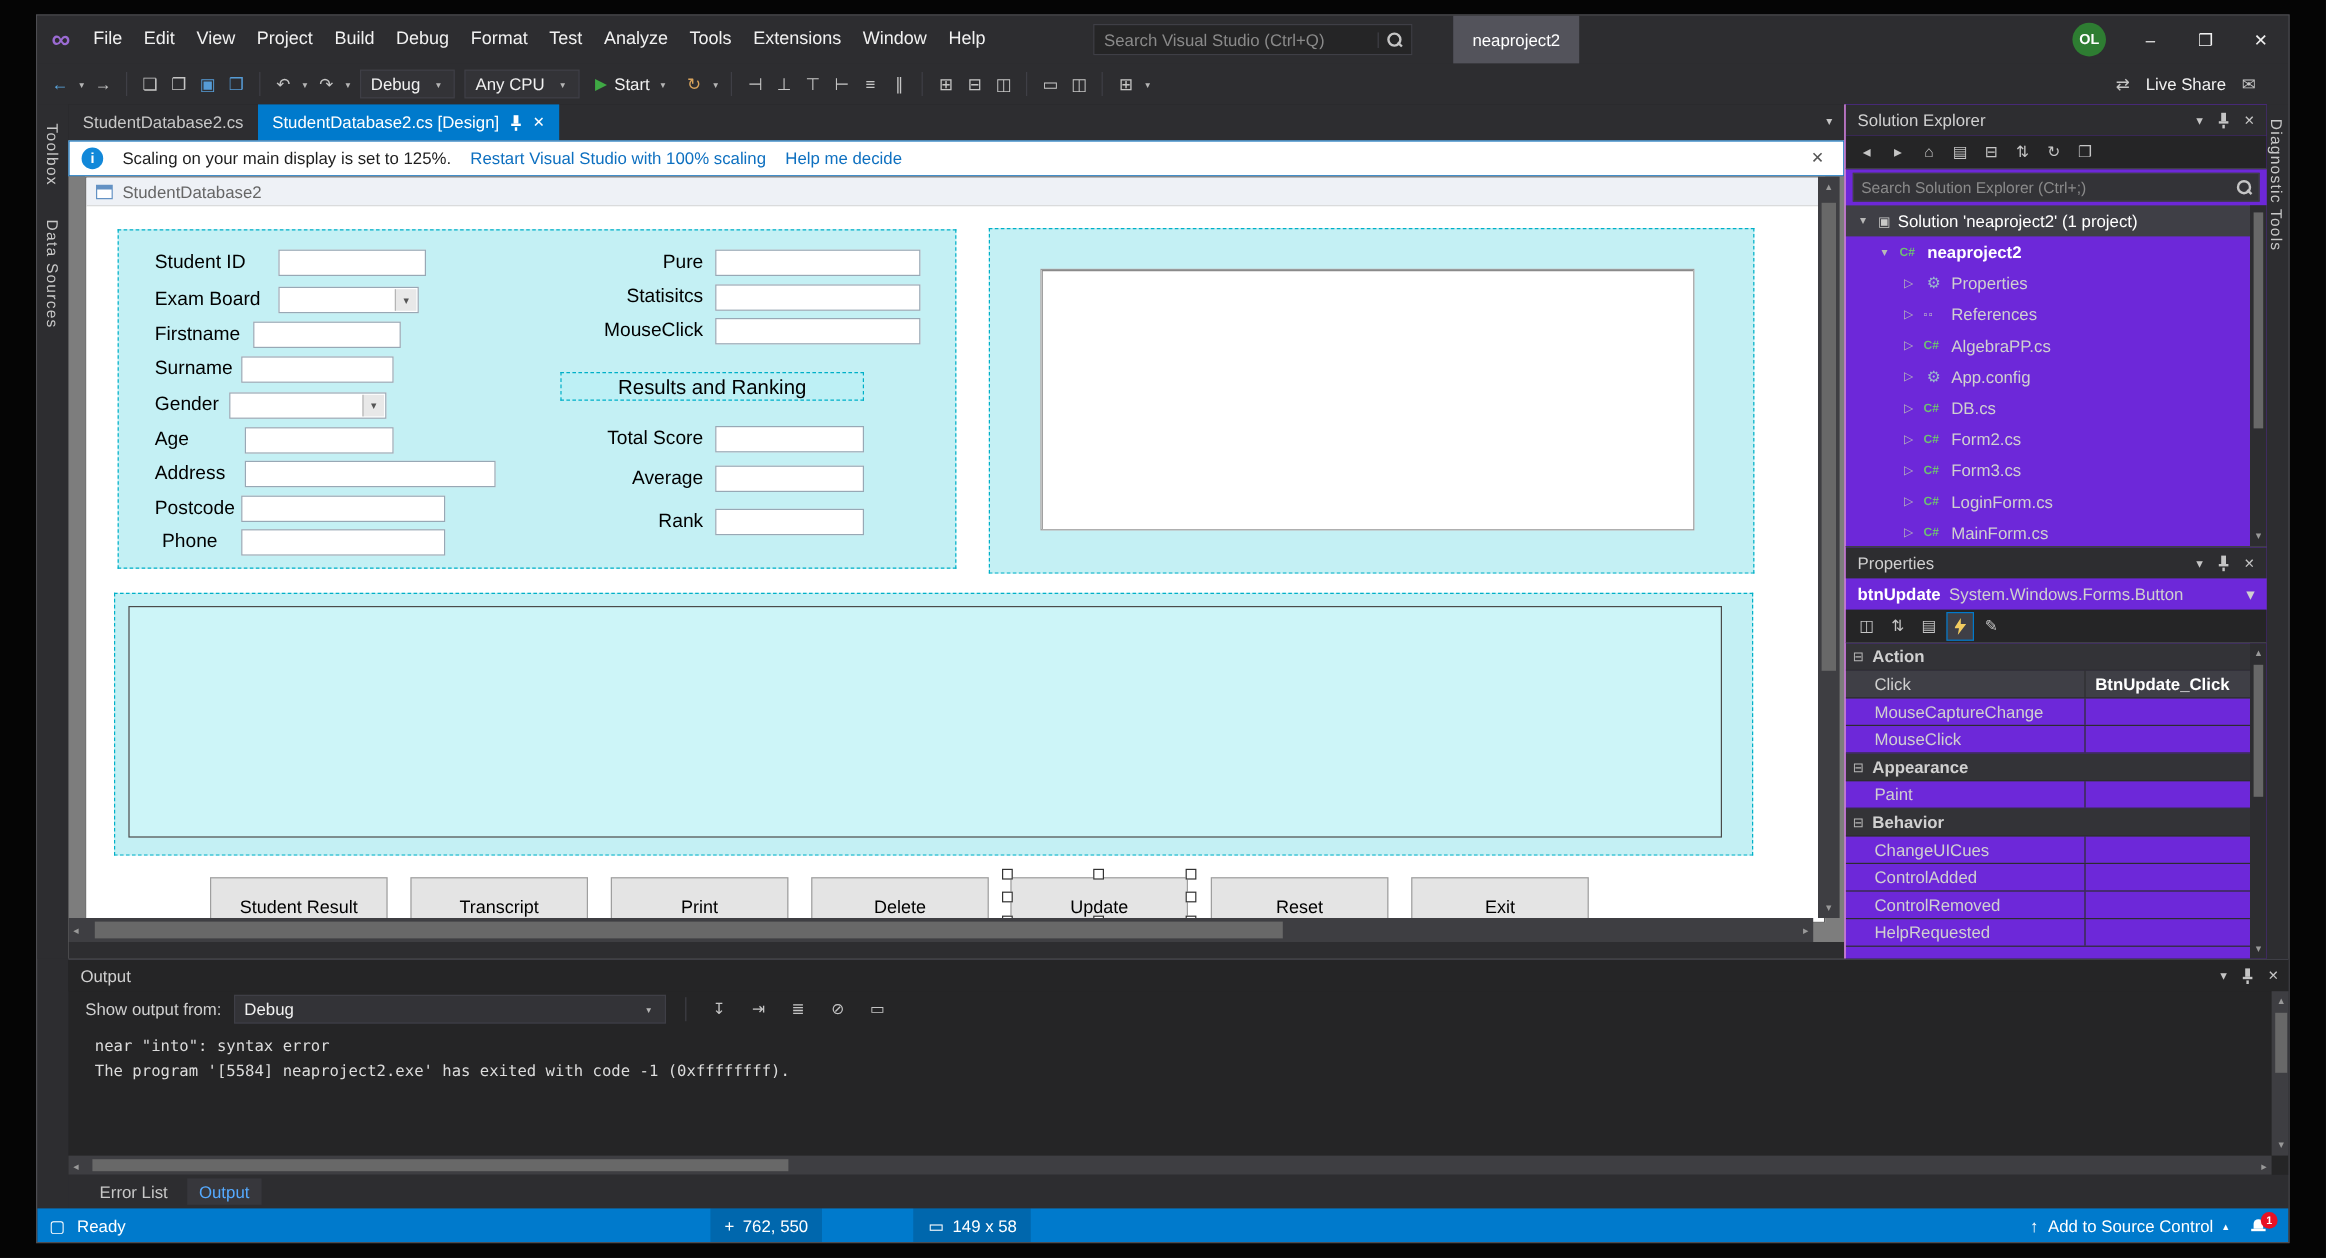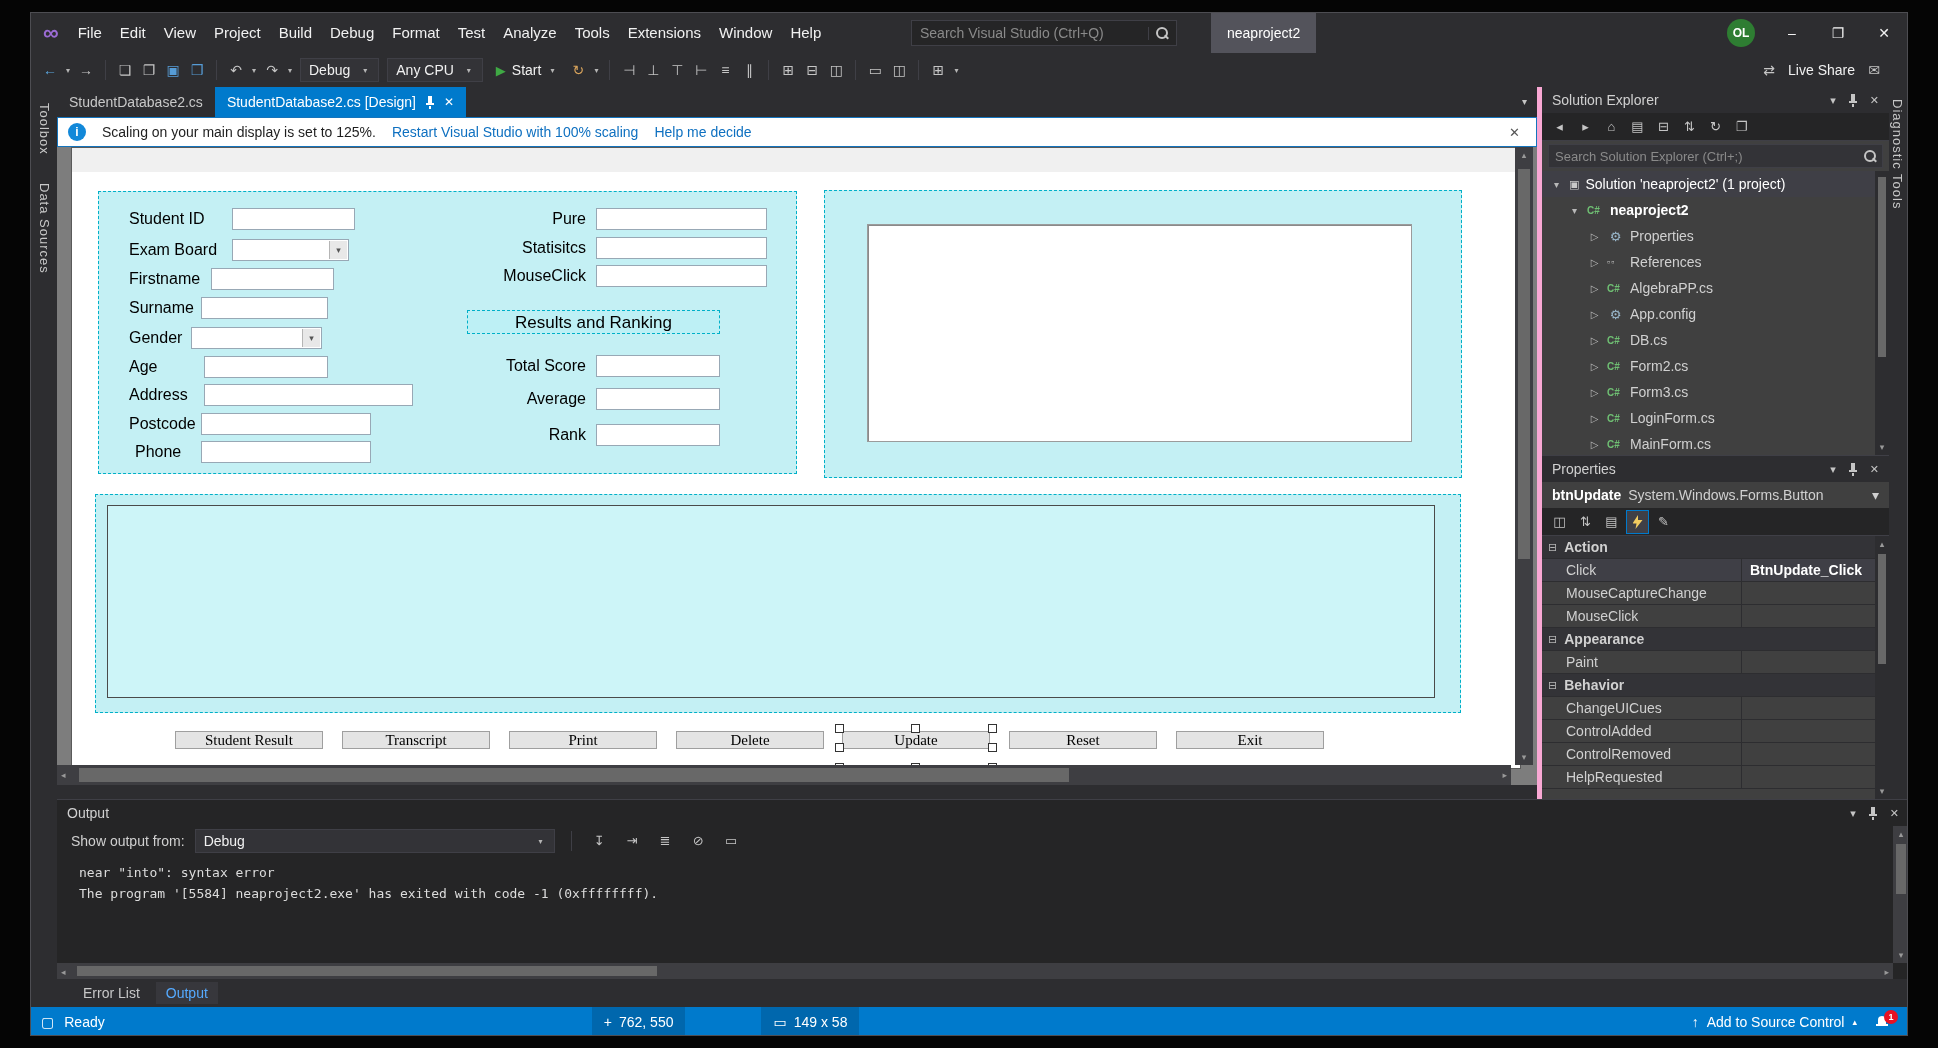--- a/index.html
+++ b/index.html
@@ -69,35 +69,35 @@
   .g3{left:23px;top:322px;width:1366px;height:219px}
   .whitepanel{position:absolute;left:42px;top:33px;width:545px;height:218px;background:#fff;border:1px solid #9b9b9b;box-shadow:inset 1px 1px 0 #8a8a8a}
   .innerpanel{position:absolute;left:11px;top:10px;width:1328px;height:193px;background:#cdf5f8;border:1px solid #4a4a4a}
 
   .flabel{position:absolute;height:22px;line-height:22px;font-size:16px;color:#000;white-space:nowrap}
   .flabel.r{text-align:right}
   .tbox{position:absolute;height:22px;background:#fff;border:1px solid #98a8b5;font-size:15px;padding:0 4px;font-family:inherit;outline:none;color:#000}
   .cbo{position:absolute;height:22px;background:#fff;border:1px solid #98a8b5}
   .cbo .dd{position:absolute;right:1px;top:1px;bottom:1px;width:18px;background:#e8e8e8;border-left:1px solid #b5b5b5;display:flex;align-items:center;justify-content:center;font-size:9px;color:#555}
   .resultslbl{position:absolute;left:368px;top:118px;width:253px;height:24px;background:#bdf0f5;border:1px dashed #00b0c8;text-align:center;line-height:24px;font-size:17px;color:#000}
-  .wfbtn{position:absolute;height:18px;width:148px;background:#e4e4e4;border:1px solid #9f9f9f;font-size:15px;color:#000;display:flex;align-items:center;justify-content:center;font-family:Liberation Serif, serif}
+  .wfbtn{position:absolute;height:50px;width:148px;background:#e4e4e4;border:1px solid #9f9f9f;font-size:15px;color:#000;display:flex;align-items:center;justify-content:center;font-family:Liberation Sans, sans-serif}
   .updwrap{position:absolute;left:763px;top:552px;width:162px;height:48px}
   .updwrap .wfbtn{left:7px;top:7px}
   .hnd{position:absolute;width:9px;height:9px;background:#fff;border:1px solid #333}
 
   
   .sbar{background:#3e3e42;position:absolute}
   .sbarr{position:absolute;color:#999;font-size:9px;text-align:center}
   .sbthumb{position:absolute;background:#686868}
   .surf-v{right:4px;top:0;width:18px;height:618px}
   .surf-h{left:0;top:618px;right:26px;height:20px}
   .bottomstrip{position:absolute;left:0;top:638px;width:100%;height:14px;background:#2d2d30}
 
   
-  .rightcol{position:absolute;left:1506px;top:74px;width:352px;height:712px;background:#404040;border-left:5px solid #f9a8d4}
+  .rightcol{position:absolute;left:1506px;top:74px;width:352px;height:712px;background:#6d28d9;border-left:1px solid #f9a8d4}
   .ptitle{height:26px;display:flex;align-items:center;gap:12px;padding:0 10px;font-size:14px;color:#d0d0d0;background:#2d2d30}
   .ptitle .sp{flex:1}
   .ptitle .tico{color:#c5c5c5;font-size:11px}
   .ptitle .pinico{color:#c5c5c5}
   .ptools{height:28px;display:flex;align-items:center;gap:3px;padding:0 6px;background:#252526;border-bottom:1px solid #3f3f46}
   .pticon{width:23px;text-align:center;color:#c5c5c5;font-size:13px;line-height:22px}
   .pticon.selico{background:#3f3f46;border:1px solid #007acc}
   .psearch{height:24px;margin:3px 6px;background:#333337;border:1px solid #3f3f46;display:flex;align-items:center}
   .psearch input{flex:1;background:none;border:none;outline:none;color:#9a9a9a;font-size:13px;padding:0 6px;font-family:inherit}
   .psearch input::placeholder{color:#8a8a8a}
@@ -267,20 +267,24 @@
     <div class="infobar">
       <span class="infoico">i</span>
       <span>Scaling on your main display is set to 125%.</span>
       <a class="infolink" href="#">Restart Visual Studio with 100% scaling</a>
       <a class="infolink" href="#">Help me decide</a>
       <span class="infox">✕</span>
     </div>
 
     <div class="surface">
       <div class="winform">
+        <div class="formtitle">
+          <span class="formico"></span>
+          <span>StudentDatabase2</span>
+        </div>
         <div class="formclient">
 
           <div class="grp g1">
             <span class="flabel" style="left:30px;top:16px">Student ID</span>
             <input class="tbox" style="left: 133px; top: 16px; width: 123px;">
             <span class="flabel" style="left:30px;top:47px">Exam Board</span>
             <div class="cbo" style="left:133px;top:47px;width:117px">
               <span class="dd">▾</span>
             </div>
             <span class="flabel" style="left:30px;top:76px">Firstname</span>

